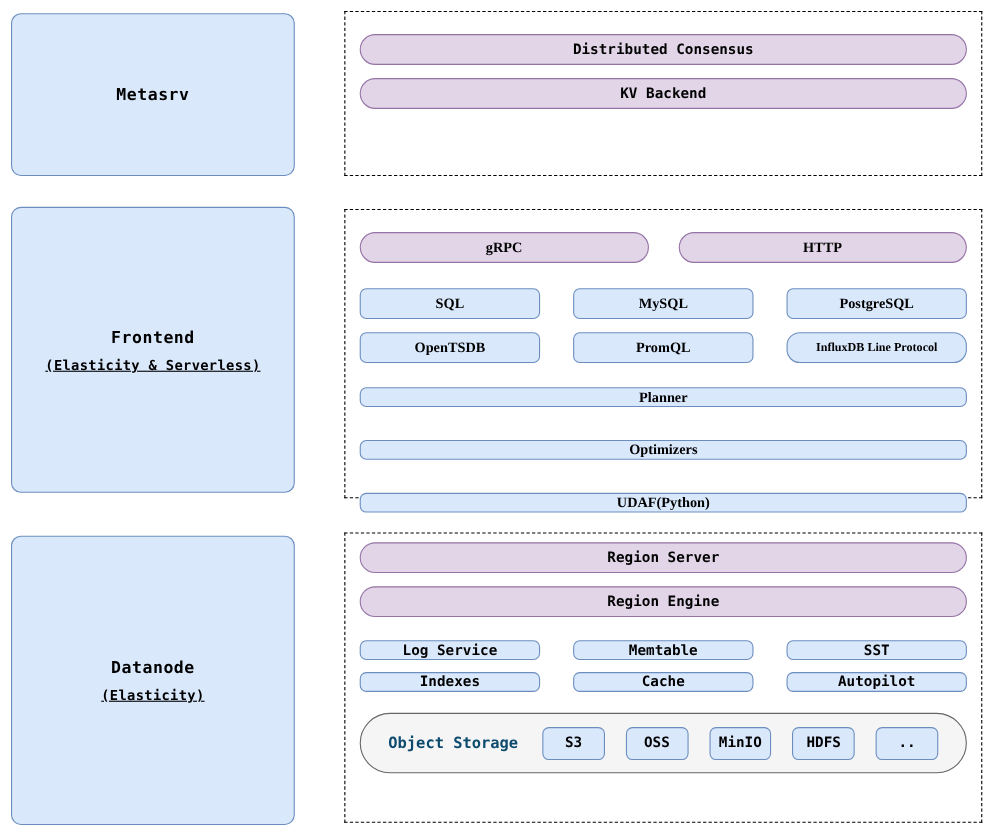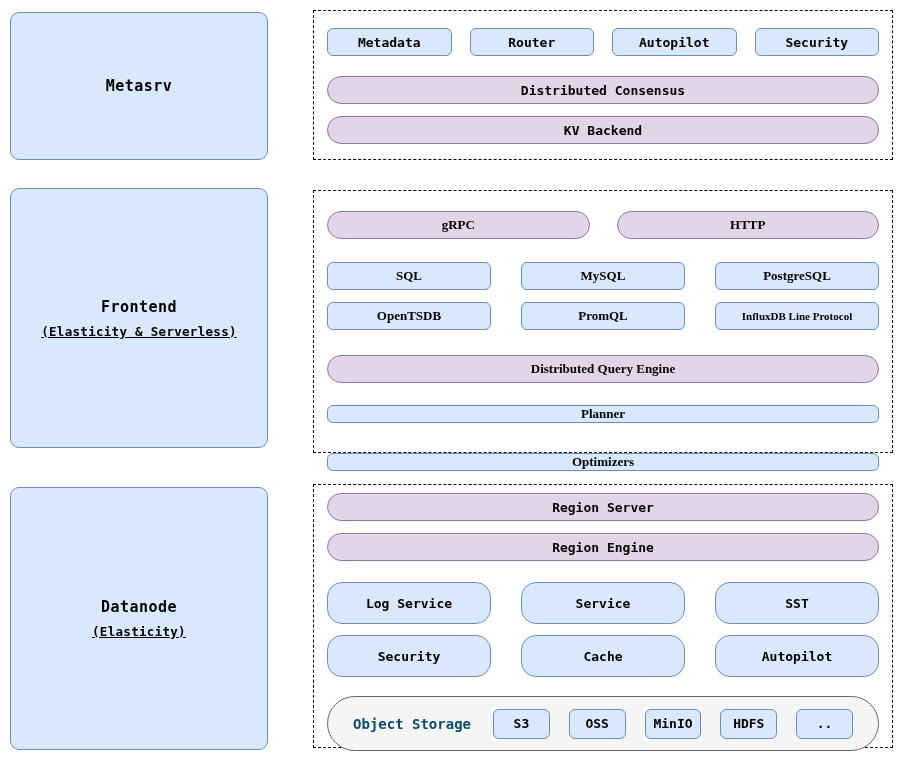--- a/index.html
+++ b/index.html
@@ -37,22 +37,22 @@
     display:flex; align-items:center; justify-content:center;
     font-size:13px; font-weight:bold; white-space:nowrap;
   }
   .pill {
     background:var(--purple-fill,#e1d5e7);
     border:1px solid var(--purple-stroke,#9673a6);
     border-radius:15px; height:28px; box-sizing:border-box;
     display:flex; align-items:center; justify-content:center;
     font-size:13px; font-weight:bold; white-space:nowrap;
   }
-  .h30 { height:42px;border-radius:15px; }
-  .small-text { font-size:11px; }
+  .h30 { height:18px; }
+  .small-text { font-size:11px;border-radius:12px; }
 
   .object-storage {
     background:var(--storage-fill,#f5f5f5);
     border:1px solid var(--storage-stroke,#666);
     border-radius:28px; height:55px; box-sizing:border-box;
     display:flex; align-items:center; gap:19px; padding:0 25px;
   }
   .storage-label {
     color:#0c4a6e; font-size:14px; font-weight:bold;
     margin-right:3px; white-space:nowrap; flex:0 0 auto;
@@ -72,63 +72,56 @@
     <div class="group-title">Frontend</div>
     <div class="group-subtitle">(Elasticity &amp; Serverless)</div>
   </div>
 
   <div class="group-box" style="top:487px;height:263px;">
     <div class="group-title">Datanode</div>
     <div class="group-subtitle">(Elasticity)</div>
   </div>
 
   <div class="dashed-container" style="top:10px;height:150px;">
-    <div class="row cols4" style="margin-top:17px;">
-      <div class="bluebox">Metadata</div>
-      <div class="bluebox">Router</div>
-      <div class="bluebox">Autopilot</div>
-      <div class="bluebox">Security</div>
-    </div>
     <div class="pill" style="margin-top:20px;">Distributed Consensus</div>
     <div class="pill" style="margin-top:12px;">KV Backend</div>
   </div>
 
   <div class="dashed-container" style="top:190px;height:263px;font-family:Liberation Serif, serif;">
     <div class="row cols2" style="margin-top:20px;">
       <div class="pill">gRPC</div>
       <div class="pill">HTTP</div>
     </div>
     <div class="row cols3" style="margin-top:23px;">
       <div class="bluebox">SQL</div>
       <div class="bluebox">MySQL</div>
       <div class="bluebox">PostgreSQL</div>
     </div>
     <div class="row cols3" style="margin-top:12px;text-align:center;">
       <div class="bluebox">OpenTSDB</div>
       <div class="bluebox">PromQL</div>
       <div class="bluebox small-text">InfluxDB Line Protocol</div>
     </div>
-    <div class="pill" style="margin-top:25px;">Distributed Query Engine</div>
     <div class="row cols3" style="margin-top:22px;flex-direction:column;">
       <div class="bluebox">Planner</div>
       <div class="bluebox">Optimizers</div>
       <div class="bluebox">UDAF(Python)</div>
     </div>
   </div>
 
   <div class="dashed-container" style="top:484px;height:264px;">
     <div class="pill" style="margin-top:8px;">Region Server</div>
     <div class="pill" style="margin-top:12px;">Region Engine</div>
     <div class="row cols3" style="margin-top:21px;">
       <div class="bluebox h30">Log Service</div>
-      <div class="bluebox h30">Service</div>
+      <div class="bluebox h30">Memtable</div>
       <div class="bluebox h30">SST</div>
     </div>
     <div class="row cols3" style="margin-top:11px;">
-      <div class="bluebox h30">Security</div>
+      <div class="bluebox h30">Indexes</div>
       <div class="bluebox h30">Cache</div>
       <div class="bluebox h30">Autopilot</div>
     </div>
     <div class="object-storage" style="margin-top:19px;">
       <div class="storage-label">Object Storage</div>
       <div class="bluebox">S3</div>
       <div class="bluebox">OSS</div>
       <div class="bluebox">MinIO</div>
       <div class="bluebox">HDFS</div>
       <div class="bluebox">..</div>

